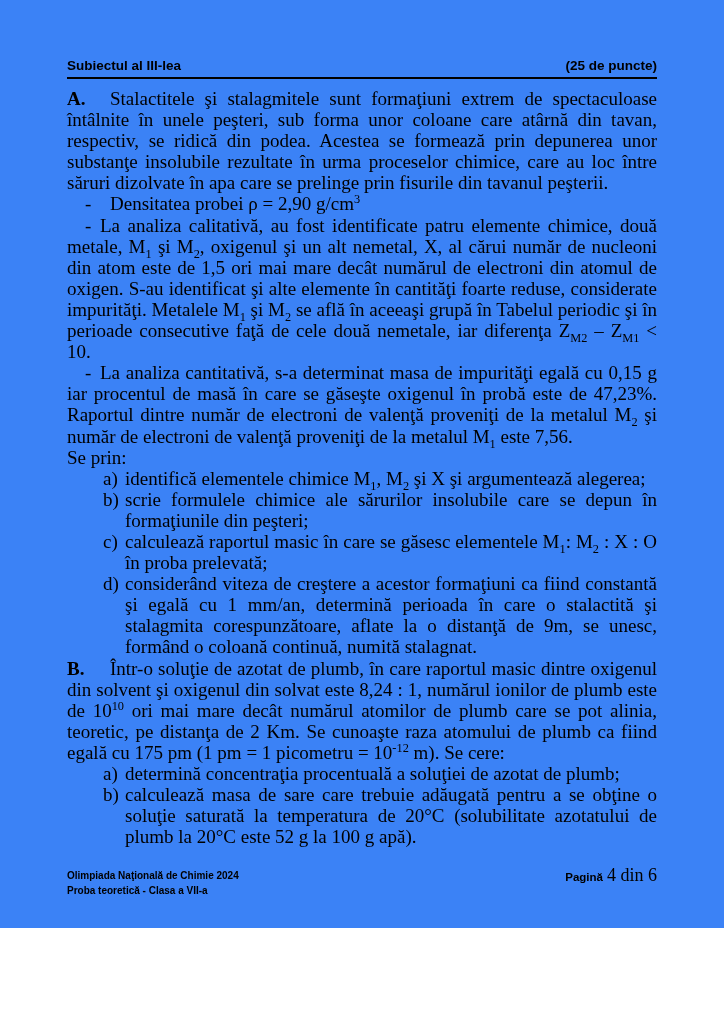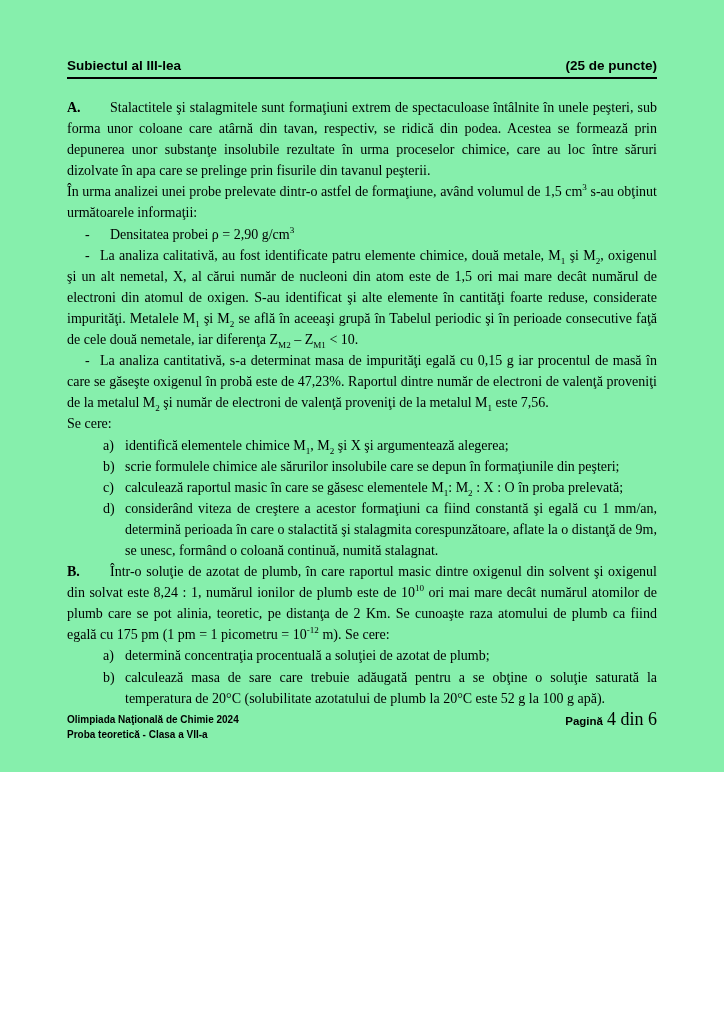--- a/index.html
+++ b/index.html
@@ -1,27 +1,27 @@
 <!DOCTYPE html>
 <html><head>
 <meta charset="utf-8">
 <style>
   * { box-sizing: border-box; }
   html, body { margin: 0; padding: 0; background: #ffffff; }
   .page {
-    width: 724px; height: 772px; position: relative; background: #86efac;
+    width: 724px; height: 928px; position: relative; background: #3b82f6;
     color: #000000; font-family: "Liberation Serif", serif; overflow: hidden;
     padding: 58px 67px 0 67px;
   }
   .doc-header {
     display: flex; justify-content: space-between; align-items: flex-end;
     font-family: "Liberation Sans", sans-serif; font-weight: bold; font-size: 13.5px;
     border-bottom: 2px solid #000; padding-bottom: 4px;
   }
-  .doc-body { margin-top: 18px; font-size: 14px; line-height: 21.1px; }
+  .doc-body { margin-top: 9px; font-size: 19px; line-height: 21.1px; }
   p.para { margin: 0; text-align: justify; }
   .part-label { display: inline-block; width: 43px; font-weight: bold; text-indent: 0; }
   .bullet { text-indent: 18px; }
   .marker { display: inline-block; text-indent: 0; }
   .marker.wide { width: 25px; }
   .marker.narrow { width: 15px; }
   .subitem { display: flex; padding-left: 36px; }
   .subitem-label { flex: 0 0 22px; }
   .subitem-body { flex: 1; text-align: justify; }
   .points { margin: 0; text-align: right; font-weight: bold; font-style: italic; }
@@ -43,29 +43,28 @@
 
   <header class="doc-header">
     <span class="doc-title">Subiectul al III-lea</span>
     <span class="doc-points">(25 de puncte)</span>
   </header>
 
   <main class="doc-body">
 
     <p class="para"><span class="part-label">A.</span><span>Stalactitele şi stalagmitele sunt formaţiuni extrem de spectaculoase întâlnite în unele peşteri, sub forma unor coloane care atârnă din tavan, respectiv, se ridică din podea. Acestea se formează prin depunerea unor substanţe insolubile rezultate în urma proceselor chimice, care au loc între săruri dizolvate în apa care se prelinge prin fisurile din tavanul peşterii.</span></p>
 
-    <p class="para"><span>În urma analizei unei probe prelevate dintr-o astfel de formaţiune, având volumul de 1,5 cm<sup>3</sup> s-au obţinut următoarele informaţii:</span></p>
 
     <p class="para bullet"><span class="marker wide">-</span><span>Densitatea probei ρ = 2,90 g/cm<sup>3</sup></span></p>
 
     <p class="para bullet"><span class="marker narrow">-</span><span>La analiza calitativă, au fost identificate patru elemente chimice, două metale, M<sub>1</sub> şi M<sub>2</sub>, oxigenul şi un alt nemetal, X, al cărui număr de nucleoni din atom este de 1,5 ori mai mare decât numărul de electroni din atomul de oxigen. S-au identificat şi alte elemente în cantităţi foarte reduse, considerate impurităţi. Metalele M<sub>1</sub> şi M<sub>2</sub> se află în aceeaşi grupă în Tabelul periodic şi în perioade consecutive faţă de cele două nemetale, iar diferenţa Z<sub>M2</sub> – Z<sub>M1</sub> &lt; 10.</span></p>
 
     <p class="para bullet"><span class="marker narrow">-</span><span>La analiza cantitativă, s-a determinat masa de impurităţi egală cu 0,15 g iar procentul de masă în care se găseşte oxigenul în probă este de 47,23%. Raportul dintre număr de electroni de valenţă proveniţi de la metalul M<sub>2</sub> şi număr de electroni de valenţă proveniţi de la metalul M<sub>1</sub> este 7,56.</span></p>
 
-    <p class="para"><span>Se cere:</span></p>
+    <p class="para"><span>Se prin:</span></p>
 
     <div class="subitem">
       <span class="subitem-label">a)</span>
       <div class="subitem-body">identifică elementele chimice M<sub>1</sub>, M<sub>2</sub> şi X şi argumentează alegerea;</div>
     </div>
     <div class="subitem">
       <span class="subitem-label">b)</span>
       <div class="subitem-body">scrie formulele chimice ale sărurilor insolubile care se depun în formaţiunile din peşteri;</div>
     </div>
     <div class="subitem">

